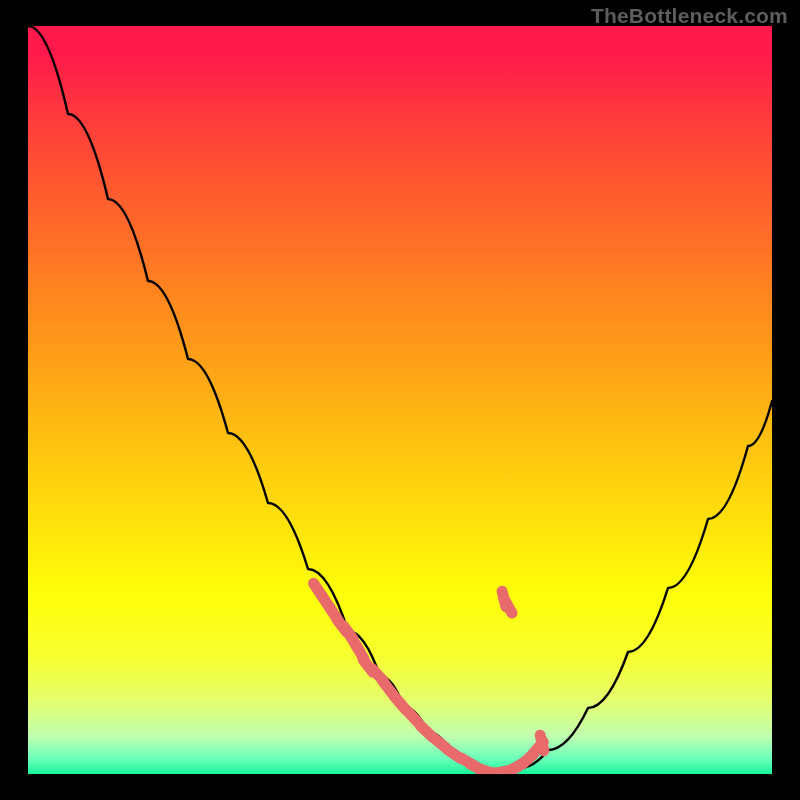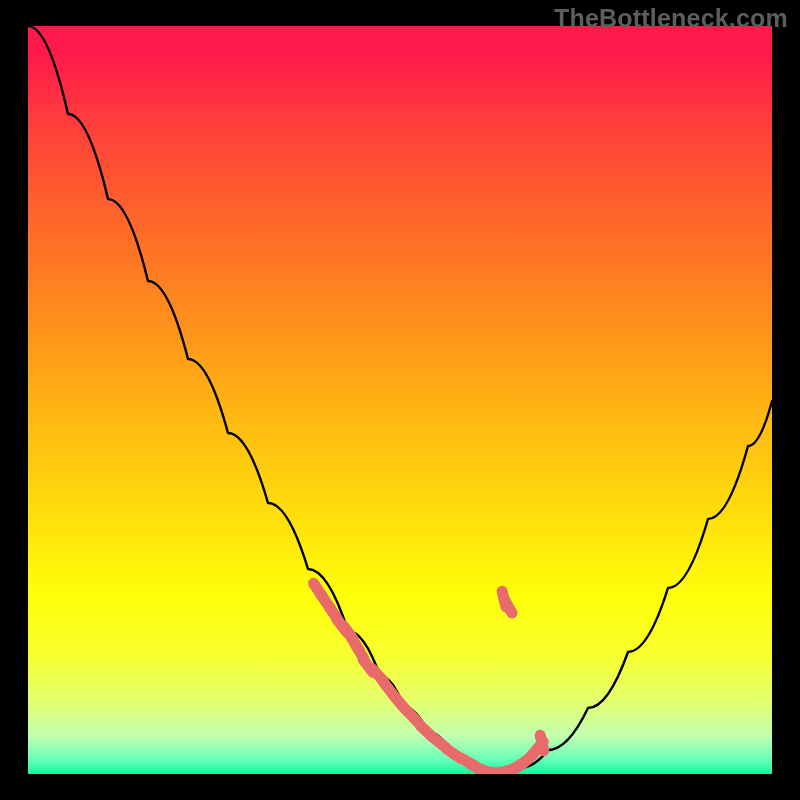--- a/index.html
+++ b/index.html
@@ -37,21 +37,21 @@
       #e5ff6c 90%,
       #c0ffb0 95%,
       #69ffba 98%,
       #18f59a 100%
     );
   }
   .watermark {
     position: absolute;
     top: 4px;
     right: 12px;
-    font-size: 25px;
+    font-size: 21px;
     font-weight: 600;
     color: #5d5d5d;
     letter-spacing: 0.2px;
     user-select: none;
   }
   svg.curve {
     position: absolute;
     inset: 0;
   }
 </style>

